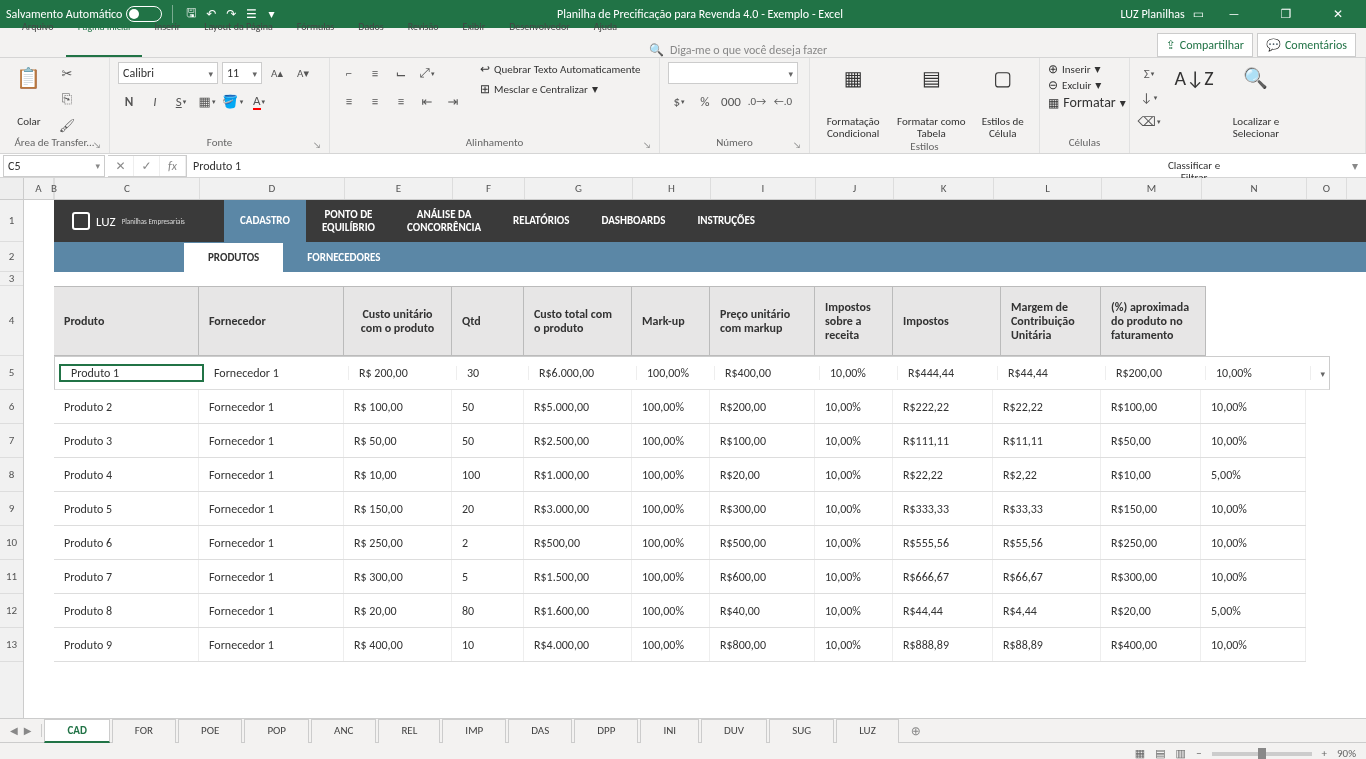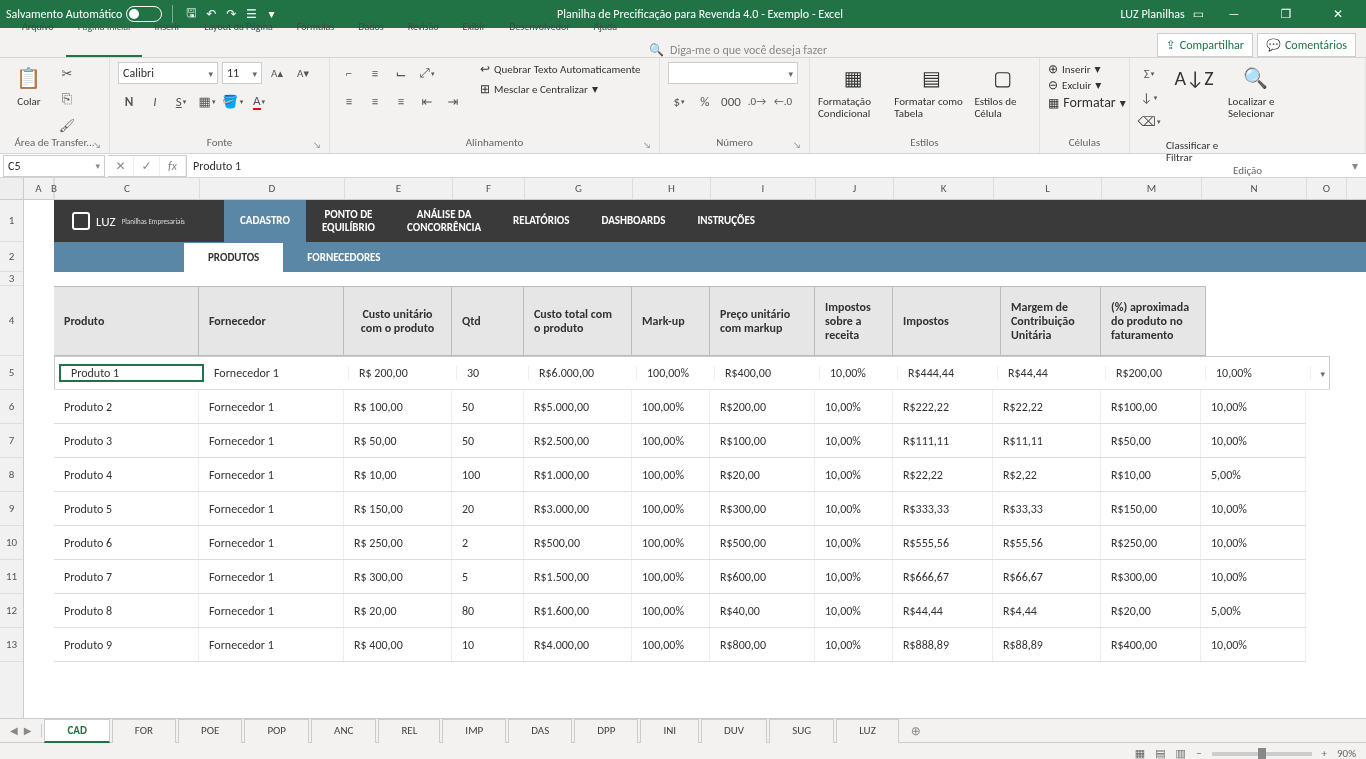--- a/index.html
+++ b/index.html
@@ -19,21 +19,21 @@
 .ribbon-tabs .tell{flex:1;display:flex;align-items:center;gap:6px;padding-left:20px;color:#888;}
 .ribbon-tabs .right{display:flex;align-items:center;gap:4px;padding-right:10px;}
 .ribbon-tabs .right .btn{padding:4px 8px;border:1px solid #ccc;background:#fff;font-size:12px;color:#217346;display:flex;align-items:center;gap:4px;}
 .ribbon{height:96px;background:#f3f2f1;display:flex;border-bottom:1px solid #d5d5d5;}
 .group{border-right:1px solid #e1e1e1;display:flex;flex-direction:column;justify-content:space-between;padding:4px 8px 2px;position:relative;}
 .group .gbody{flex:1;display:flex;align-items:flex-start;gap:6px;}
 .group .glabel{text-align:center;font-size:11px;color:#666;padding-bottom:2px;position:relative;}
 .group .glabel .dlg{position:absolute;right:0;bottom:1px;font-size:9px;color:#888;}
 .bigbtn{display:flex;flex-direction:column;align-items:center;gap:2px;width:42px;}
 .bigbtn .ic{width:32px;height:32px;display:flex;align-items:center;justify-content:center;font-size:20px;}
-.bigbtn .lbl{font-size:11px;line-height:1.1;}
+.bigbtn .lbl{font-size:11px;text-align:center;line-height:1.1;margin-top:20px;}
 .vstack{display:flex;flex-direction:column;gap:4px;}
 .hstack{display:flex;align-items:center;gap:4px;}
 .sel{height:22px;border:1px solid #ccc;background:#fff;font-size:12px;padding:0 18px 0 4px;display:flex;align-items:center;position:relative;}
 .sel::after{content:"▾";position:absolute;right:4px;font-size:9px;color:#666;}
 .icbtn{width:22px;height:22px;display:flex;align-items:center;justify-content:center;font-size:13px;color:#555;}
 .icbtn.sm{font-size:11px;}
 .icbtn .dd{font-size:7px;margin-left:1px;}
 .fx-bar{height:24px;background:#fff;border-bottom:1px solid #d5d5d5;display:flex;align-items:center;}
 .name-box{width:102px;height:22px;border:1px solid #ccc;margin:0 3px;padding:0 4px;display:flex;align-items:center;justify-content:space-between;font-size:12px;}
 .fx-btns{display:flex;align-items:center;border:1px solid #ccc;border-left:0;height:22px;}

